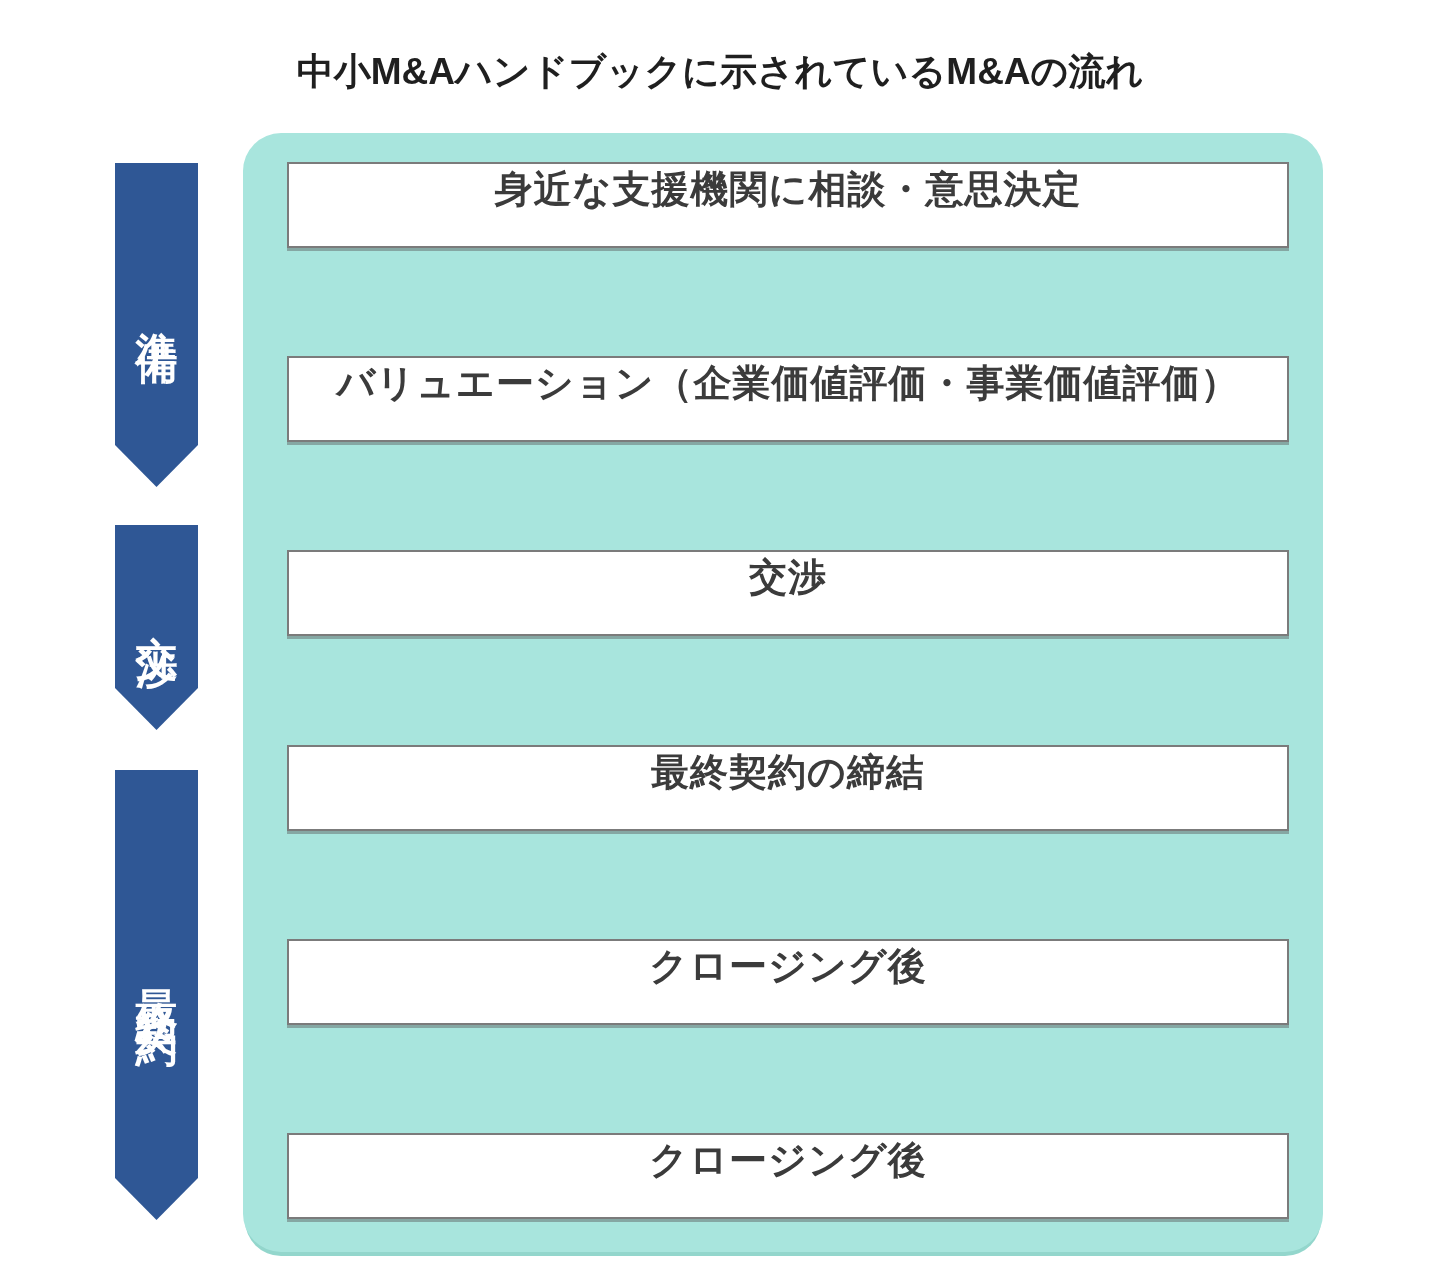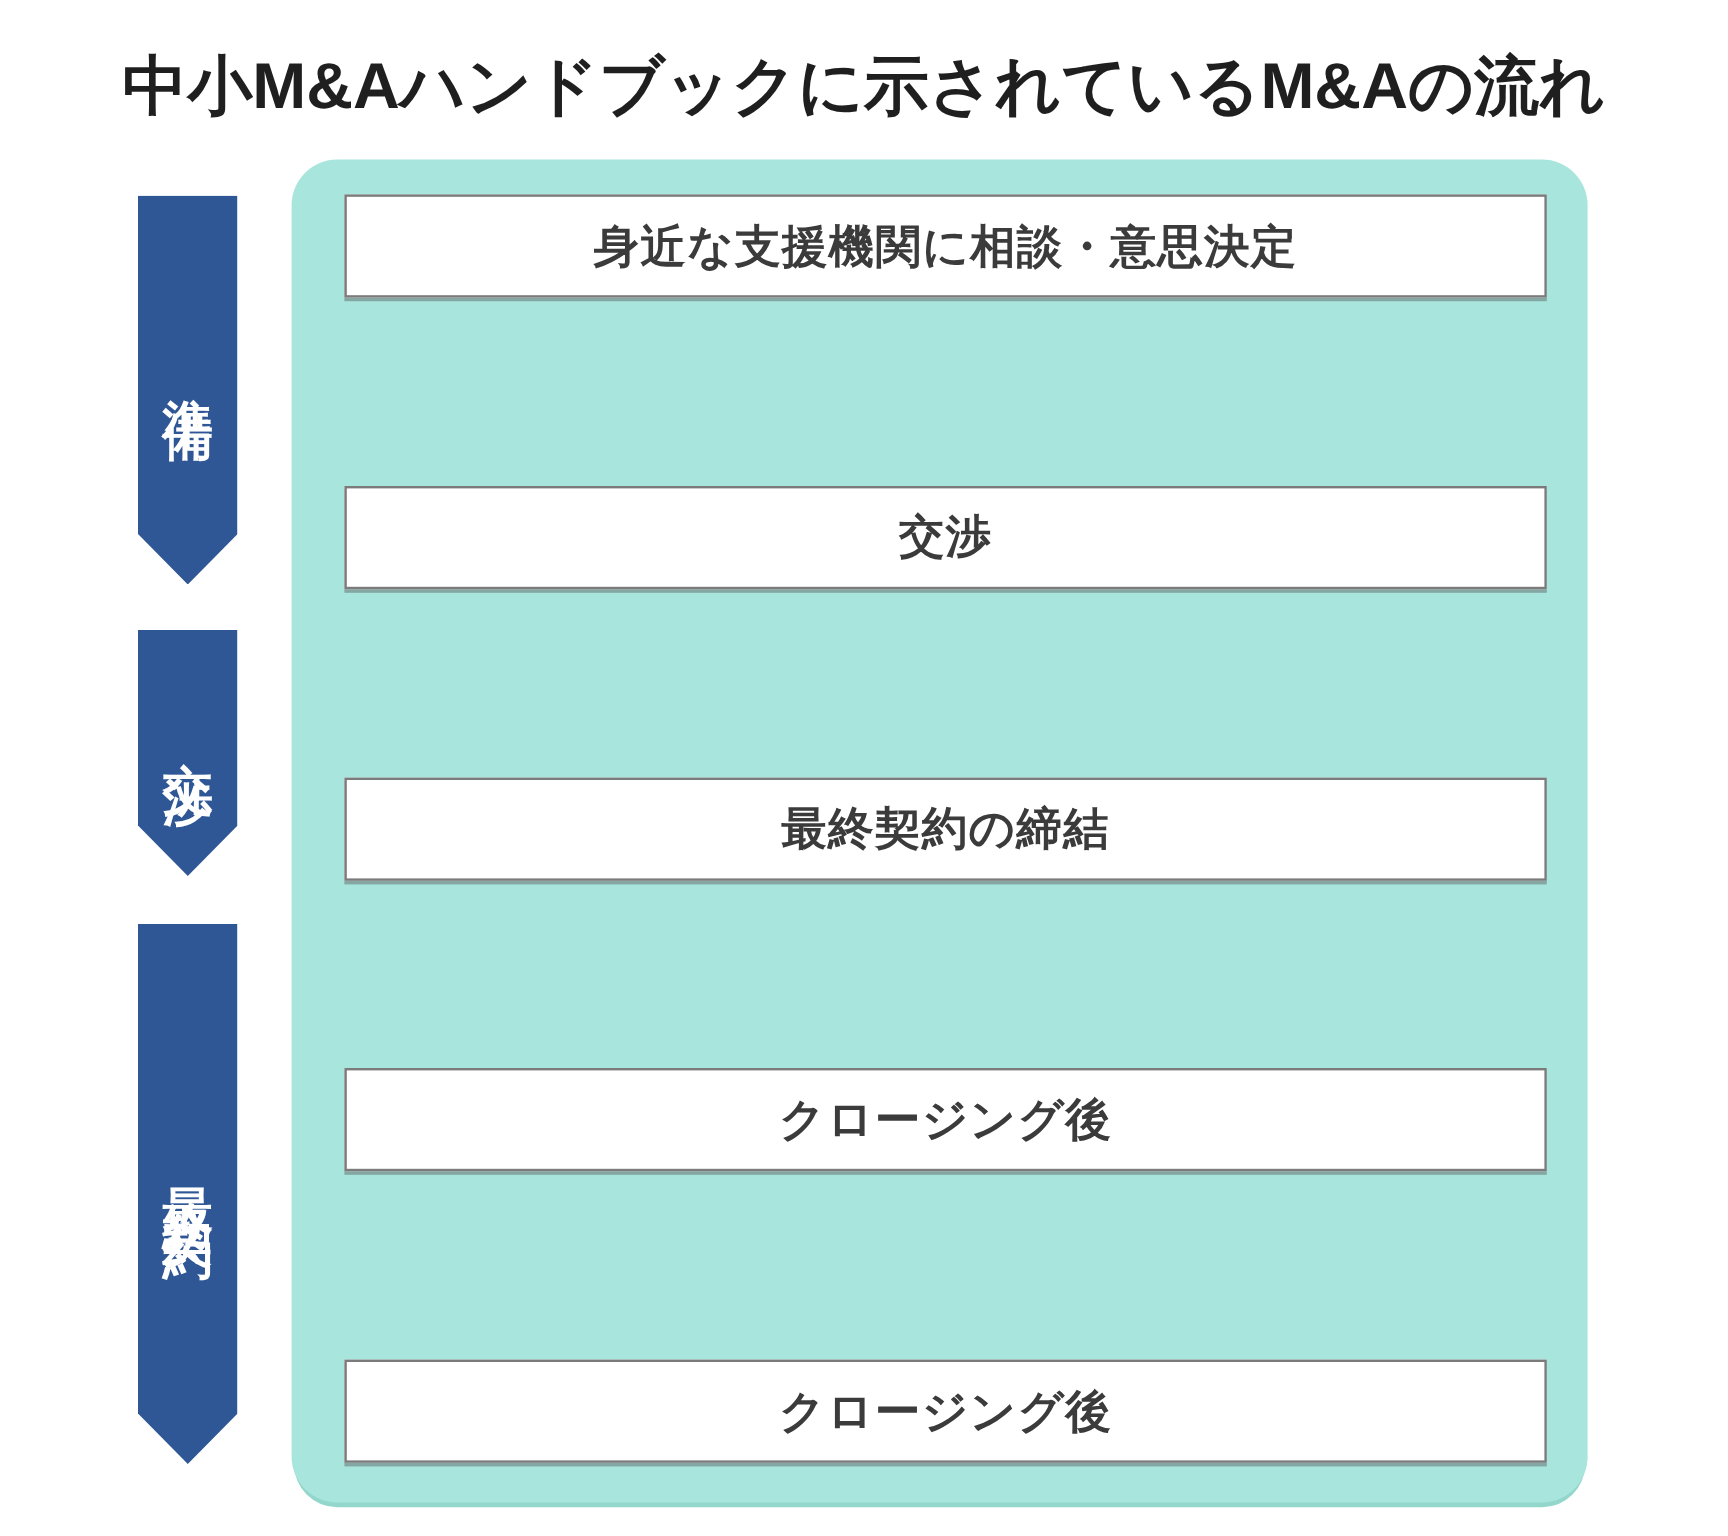--- a/index.html
+++ b/index.html
@@ -24,21 +24,21 @@
   .stage{
     position:relative;
     width:1440px;height:1280px;
     background:var(--background);
     overflow:hidden;
   }
   .title{
     position:absolute;
     top:42px;left:0;width:100%;
     text-align:center;
-    font-size:54px;
+    font-size:37px;
     line-height:60px;
     font-weight:bold;
     color:var(--title-text);
     letter-spacing:0px;
     white-space:nowrap;
   }
   
   .arrow{
     position:absolute;
     left:115px;width:83px;
@@ -74,21 +74,21 @@
     flex-direction:column;
     justify-content:space-between;
     box-shadow:0 6px 0 -2px var(--panel-edge);
   }
   .step{
     height:86px;
     background:var(--box-bg);
     border:2px solid var(--box-border);
     box-shadow:0 3px 0 rgba(104,116,114,0.55);
     display:flex;
-    align-items:center;
+    align-items:flex-start;
     justify-content:center;
   }
   .step-label{
     font-size:38px;
     font-weight:bold;
     color:var(--box-text);
     letter-spacing:1px;
     white-space:nowrap;
   }
 </style>
@@ -110,20 +110,23 @@
   <div class="arrow arrow-3">
     <span class="arrow-label">最終契約</span>
   </div>
 
   <section class="panel">
 
     <div class="step">
       <span class="step-label">身近な支援機関に相談・意思決定</span>
     </div>
 
+    <div class="step">
+      <span class="step-label">バリュエーション（企業価値評価・事業価値評価）</span>
+    </div>
 
 
     <div class="step">
       <span class="step-label">交渉</span>
     </div>
 
     <div class="step">
       <span class="step-label">最終契約の締結</span>
     </div>
 

